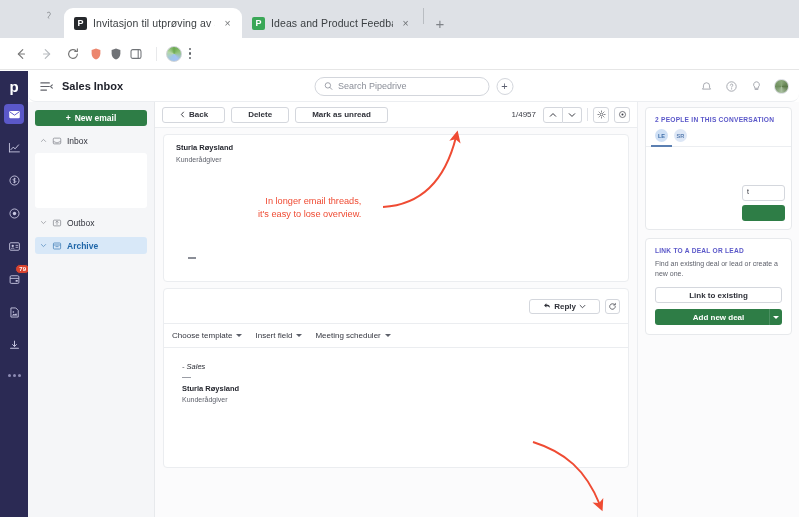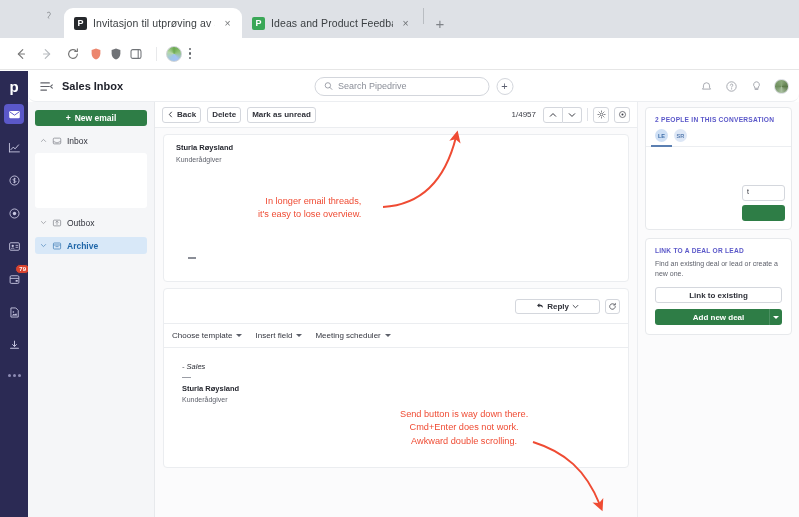--- a/index.html
+++ b/index.html
@@ -137,21 +137,21 @@
   .inbox-blank { height:55px; background:#ffffff; border-radius:3px; margin-top:4px;}
 
   
   .center { position:absolute; left:155px; top:31px; right:162px; bottom:0; background:#fbfbfc; overflow:hidden;}
   .ctoolbar {
     height:26px; display:flex; align-items:center; gap:6px; padding: 0 7px;
     background:#fff; border-bottom:1px solid #ebedf0;
   }
   .cbtn {
     height:16px; border:1px solid #d4d7dd; border-radius:3px; background:#fff;
-    font-size:8px; font-weight:700; color:#2f3139; padding: 0 4px;
+    font-size:8px; font-weight:700; color:#2f3139; padding: 0 16px;
     display:flex;align-items:center;gap:3px;
   }
   .ctoolbar-right { margin-left:auto; display:flex; align-items:center; gap:5px;}
   .counter { font-size:8px; color:#3a3c45; margin-right:2px;}
   .navgrp { display:flex; }
   .navgrp .cbtn { border-radius:0; padding:0 5px; }
   .navgrp .cbtn:first-child { border-radius:3px 0 0 3px;}
   .navgrp .cbtn:last-child { border-radius:0 3px 3px 0; border-left:none;}
   .vdiv { width:1px;height:13px;background:#e0e2e7;}
   .sqbtn { width:16px;height:16px;border:1px solid #d4d7dd;border-radius:3px;background:#fff;display:flex;align-items:center;justify-content:center;}
@@ -164,21 +164,21 @@
   .senderrole { font-size:7px; color:#5e616b; margin-top:4px; filter: blur(0.6px);}
   .bodydash { position:absolute; left:24px; bottom:22px; width:8px; height:2px; background:#8b8e97;}
 
   .replycard {
     background:#fff; border:1px solid #ebedf0; border-radius:4px;
     margin: 6px 8px 0 8px; position:relative; height: 180px;
   }
   .replyhead { height:34px; display:flex; align-items:center; justify-content:flex-end; padding: 0 8px; gap:5px;}
   .replybtn {
     height:15px; border:1px solid #d4d7dd;border-radius:3px;background:#fff;
-    font-size:8px;font-weight:700;color:#2f3139;padding:0 20px;display:flex;align-items:center;gap:3px;
+    font-size:8px;font-weight:700;color:#2f3139;padding:0 13px;display:flex;align-items:center;gap:3px;
   }
   .circbtn { width:15px;height:15px;border:1px solid #d4d7dd;border-radius:3px;background:#fff;display:flex;align-items:center;justify-content:center;}
   .replydiv { height:1px; background:#ebedf0;}
   .composetools {
     height:24px; display:flex; align-items:center; gap:13px; padding: 0 8px;
     border-bottom:1px solid #ebedf0;
   }
   .cmenu { font-size:8px; color:#34363f; display:flex; align-items:center; gap:4px;}
   .caret { width:0;height:0;border-left:3px solid transparent;border-right:3px solid transparent;border-top:3.5px solid #5d606a;}
   .sigarea { padding: 14px 18px 0 18px; }
@@ -594,17 +594,14 @@
       <marker id="ah1" markerWidth="7" markerHeight="7" refX="3" refY="3.2" orient="auto">
         <path d="M0.4,0.4 L6.4,3.2 L0.4,6.2 L1.9,3.2 Z" fill="#ef4b33"></path>
       </marker>
     </defs>
     <path d="M383,207 C417,205 444,185 456,137" stroke="#ef4b33" stroke-width="2" fill="none" marker-end="url(#ah1)"></path>
     <path d="M533,442 C565,452 586,470 600,505" stroke="#ef4b33" stroke-width="2" fill="none" marker-end="url(#ah1)"></path>
   </svg>
 
   <div class="anno anno-1">In longer email threads,
 it's easy to lose overview.</div>
-  <div class="anno anno-2">Send button is way down there.
-Cmd+Enter does not work.
-Awkward double scrolling.</div>
 
 </div>
 
 </body></html>

